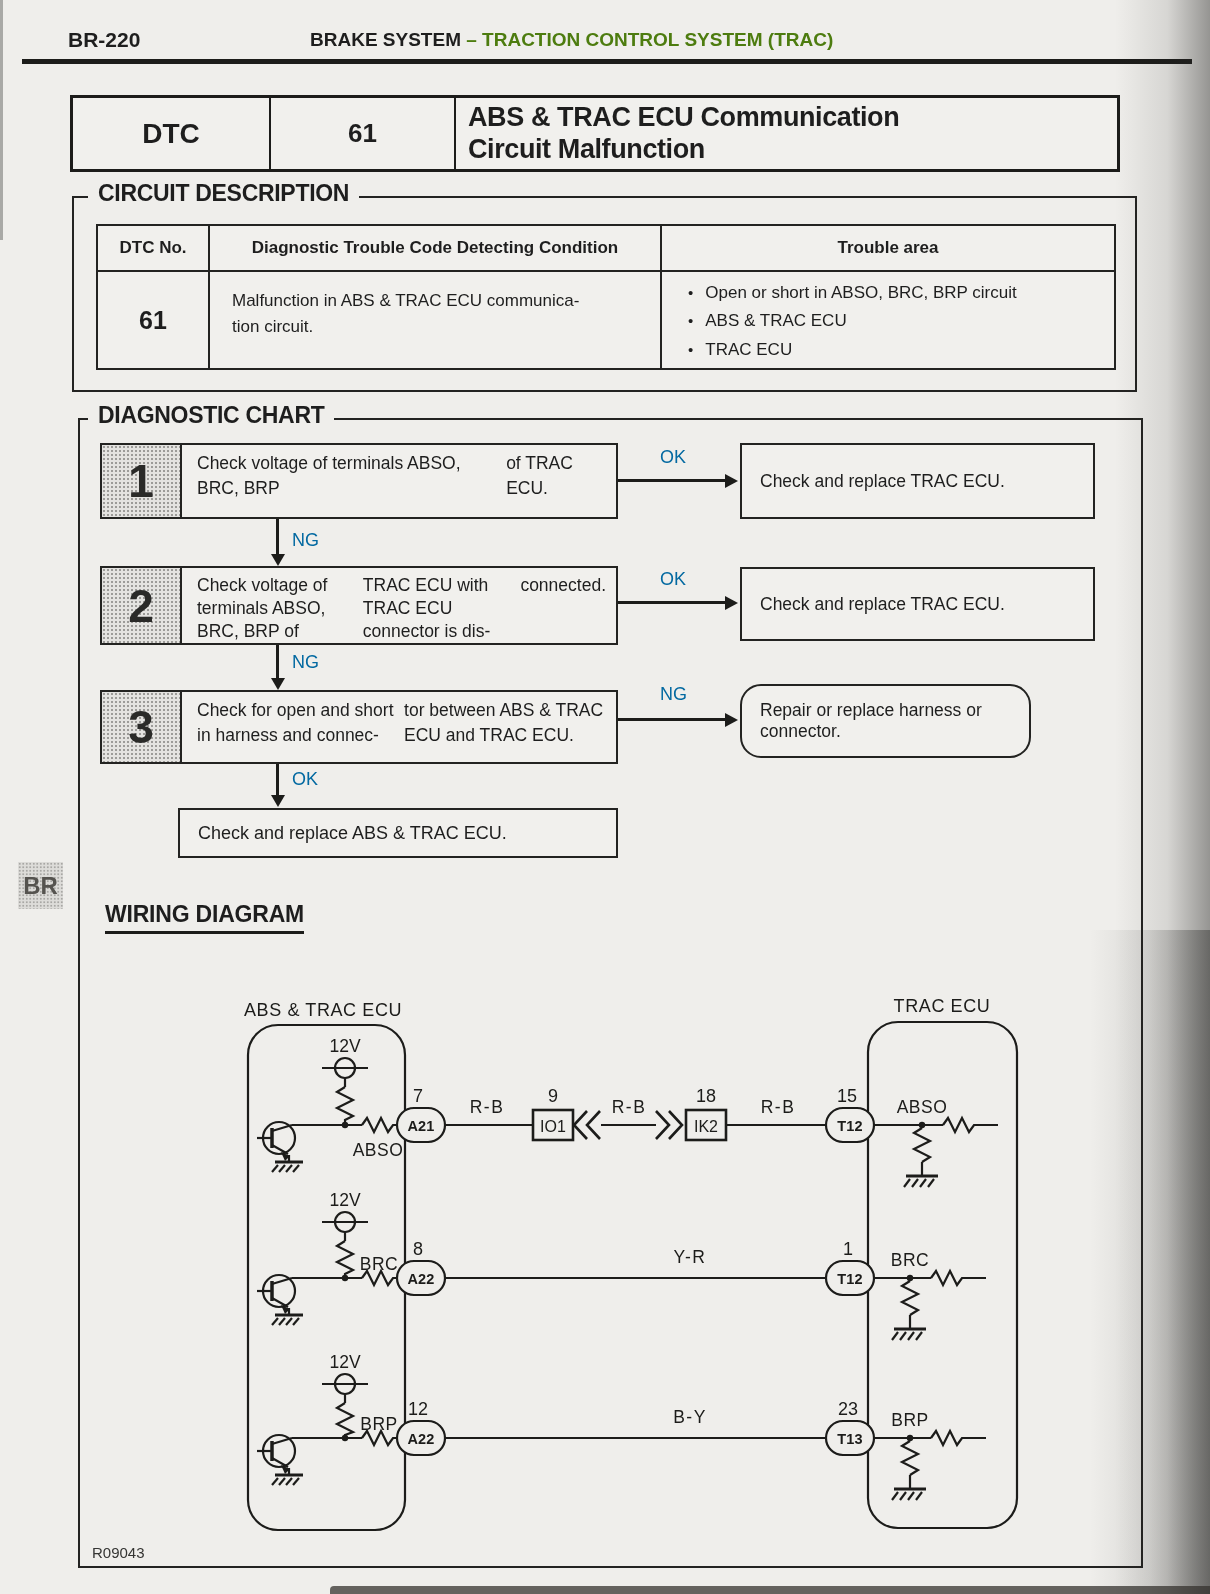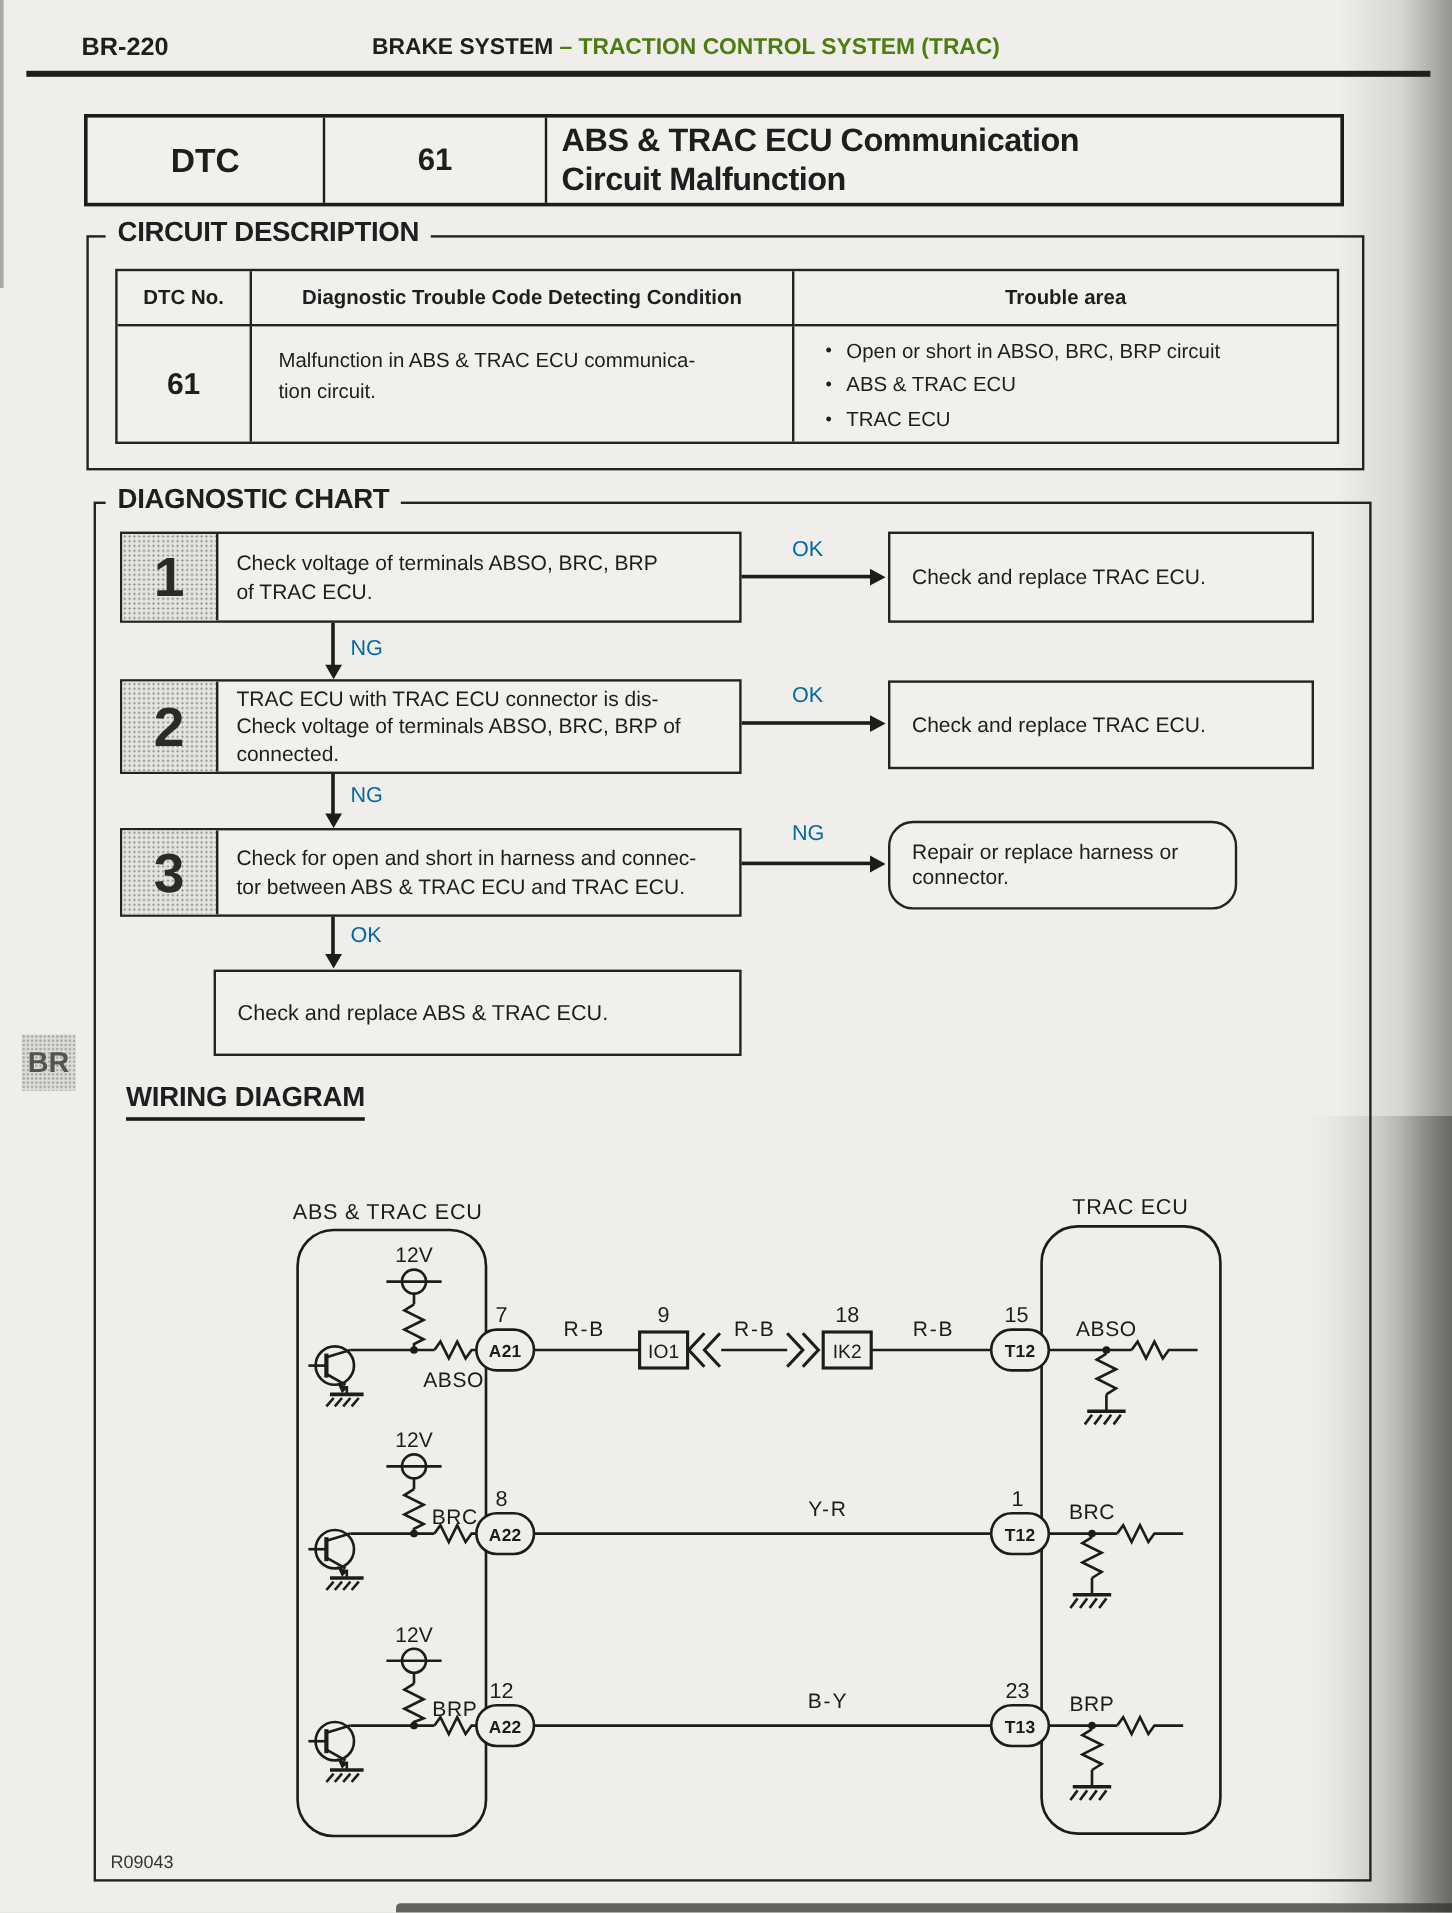--- a/index.html
+++ b/index.html
@@ -44,21 +44,21 @@
   .trouble .titem{display:flex;align-items:flex-start;margin-bottom:7px;line-height:1.25;}
   .trouble .titem::before{content:"•";margin-right:12px;font-size:15px;line-height:1.4;}
 
   
   .stepbox{position:absolute;border:2.5px solid #232321;box-sizing:border-box;display:flex;background:#f1f0ed;}
   .stepnum{width:78px;border-right:2.5px solid #232321;display:flex;align-items:center;justify-content:center;
     font-size:46px;font-weight:bold;color:#2a2a28;
     background-color:#e4e3e0;
     background-image:radial-gradient(#9c9b98 0.9px, transparent 1.1px);
     background-size:4px 4px;}
-  .steptext{flex:1;display:flex;flex-direction:column;justify-content:center;padding:6px 10px 6px 15px;font-size:17.5px;line-height:1.4;}
+  .steptext{flex:1;display:flex;flex-direction:row;justify-content:center;padding:6px 10px 6px 15px;font-size:17.5px;line-height:1.4;}
   .resultbox{position:absolute;border:2.5px solid #232321;box-sizing:border-box;display:flex;align-items:center;padding-left:18px;padding-right:8px;font-size:17.5px;background:#f1f0ed;}
   .harrow{position:absolute;height:2.5px;background:#1c1c1a;}
   .harrow::after{content:"";position:absolute;right:-12px;top:-5.5px;border-left:13px solid #1c1c1a;border-top:7px solid transparent;border-bottom:7px solid transparent;}
   .varrow{position:absolute;width:2.5px;background:#1c1c1a;}
   .varrow::after{content:"";position:absolute;bottom:-11px;left:-5.5px;border-top:12px solid #1c1c1a;border-left:7px solid transparent;border-right:7px solid transparent;}
   .branch-label{position:absolute;font-size:18px;color:#0369a1;}
 
   
   .side-tab{position:absolute;left:18px;top:862px;width:45px;height:47px;display:flex;align-items:center;justify-content:center;
     font-size:24px;font-weight:bold;color:#55534f;
@@ -130,22 +130,22 @@
   </div>
   <div class="harrow" style="left:618px;top:479px;width:108px;"></div>
   <div class="branch-label" style="left:660px;top:447px;">OK</div>
   <div class="resultbox" style="left:740px;top:443px;width:355px;height:76px;">Check and replace TRAC ECU.</div>
   <div class="varrow" style="left:276px;top:519px;width:2.5px;height:36px;"></div>
   <div class="branch-label" style="left:292px;top:530px;">NG</div>
 
   <div class="stepbox" style="left:100px;top:566px;width:518px;height:79px;">
     <div class="stepnum">2</div>
     <div class="steptext" style="line-height:1.3;">
+      <div>Check voltage of terminals ABSO, BRC, BRP of</div>
       <div>TRAC ECU with TRAC ECU connector is dis-</div>
-      <div>Check voltage of terminals ABSO, BRC, BRP of</div>
       <div>connected.</div>
     </div>
   </div>
   <div class="harrow" style="left:618px;top:601px;width:108px;"></div>
   <div class="branch-label" style="left:660px;top:569px;">OK</div>
   <div class="resultbox" style="left:740px;top:567px;width:355px;height:74px;">Check and replace TRAC ECU.</div>
   <div class="varrow" style="left:276px;top:645px;width:2.5px;height:34px;"></div>
   <div class="branch-label" style="left:292px;top:652px;">NG</div>
 
   <div class="stepbox" style="left:100px;top:690px;width:518px;height:74px;">
@@ -154,21 +154,21 @@
       <div>Check for open and short in harness and connec-</div>
       <div>tor between ABS &amp; TRAC ECU and TRAC ECU.</div>
     </div>
   </div>
   <div class="harrow" style="left:618px;top:718px;width:108px;"></div>
   <div class="branch-label" style="left:660px;top:684px;">NG</div>
   <div class="resultbox" style="left:740px;top:684px;width:291px;height:74px;border-radius:21px;">Repair or replace harness or connector.</div>
   <div class="varrow" style="left:276px;top:764px;width:2.5px;height:32px;"></div>
   <div class="branch-label" style="left:292px;top:769px;">OK</div>
 
-  <div class="resultbox" style="left:178px;top:808px;width:440px;height:72px;font-size:18px;">Check and replace ABS &amp; TRAC ECU.</div>
+  <div class="resultbox" style="left:178px;top:808px;width:440px;height:50px;font-size:18px;">Check and replace ABS &amp; TRAC ECU.</div>
 
   <div class="side-tab">BR</div>
 
   <div class="wiring-heading">WIRING DIAGRAM</div>
   <div class="fig-ref">R09043</div>
 
   <svg style="position:absolute;left:0;top:0;pointer-events:none;" width="1210" height="1594" viewBox="0 0 1210 1594" fill="none" stroke="#1c1c1a" stroke-width="2.2">
 
     <rect x="248" y="1025" width="157" height="505" rx="30"></rect>
     <rect x="868" y="1022" width="149" height="506" rx="30"></rect>

